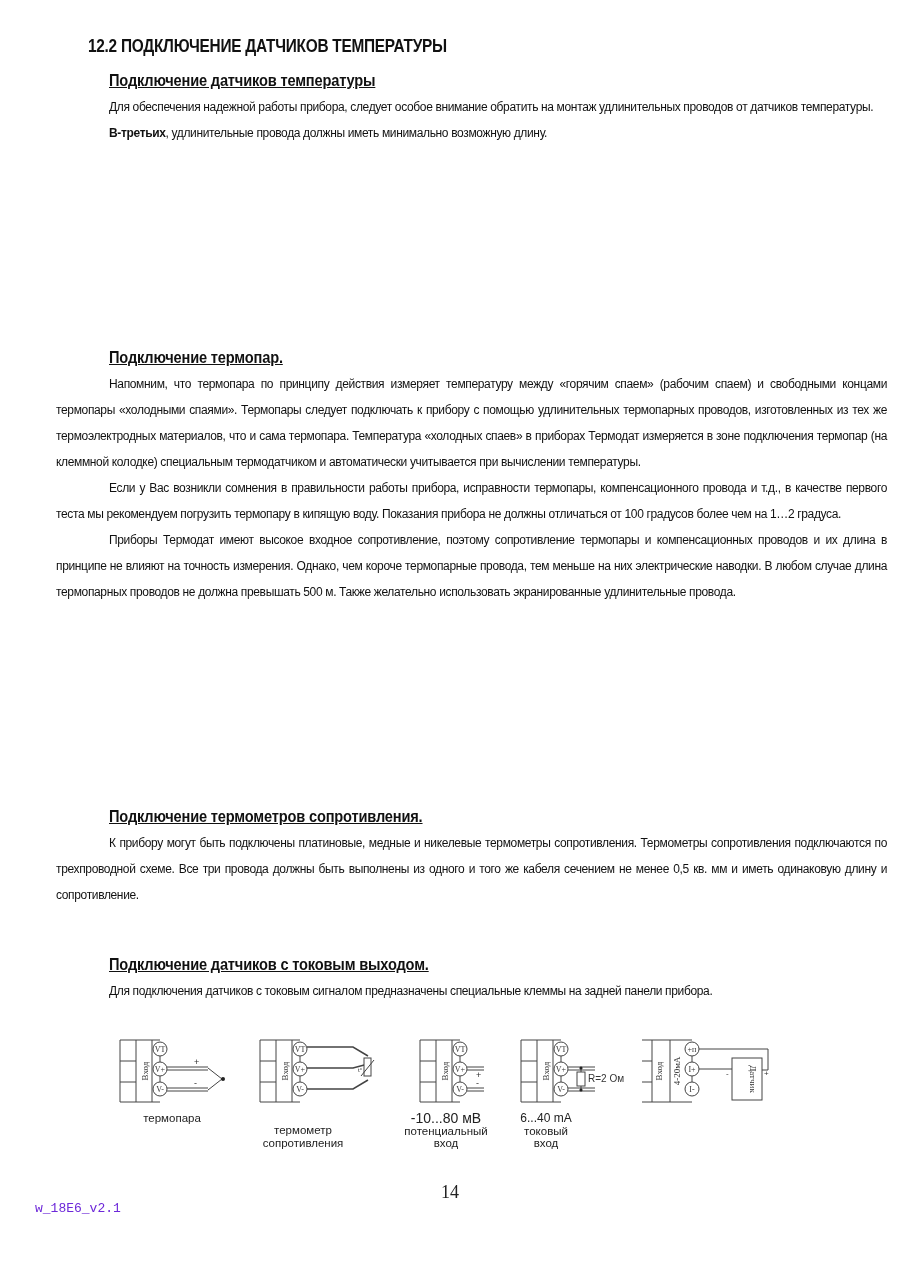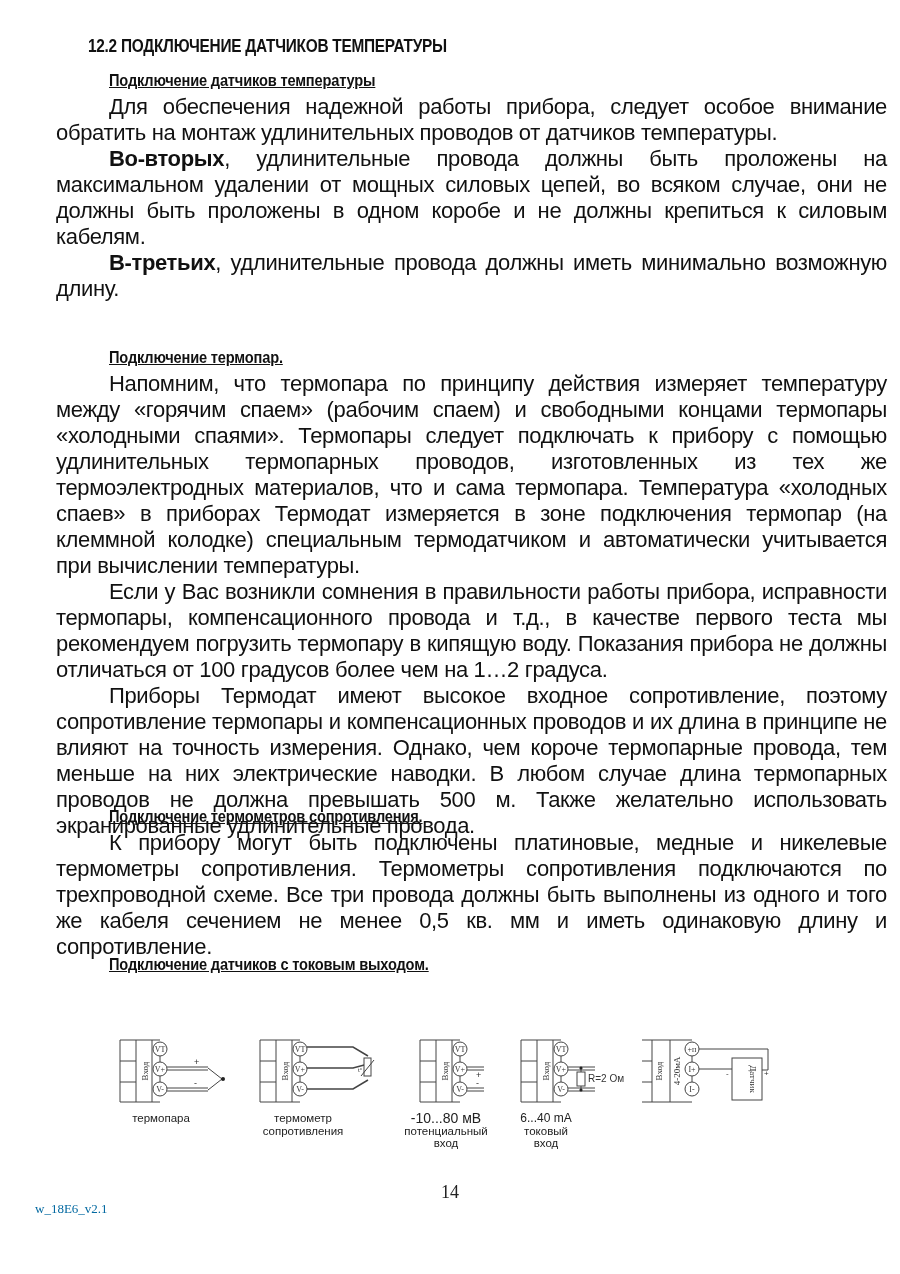--- a/index.html
+++ b/index.html
@@ -1,56 +1,56 @@
 <!DOCTYPE html>
 <html><head>
 <meta charset="utf-8">
 <style>
   html, body { margin: 0; padding: 0; background: #ffffff; }
   body { width: 900px; height: 1274px; position: relative; overflow: hidden; color: #111; }
   .page { position: absolute; left: 35px; top: 0; width: 831px; font-family: "Liberation Sans Narrow", "Liberation Sans", sans-serif; }
   .title { position: absolute; left: 53px; top: 36px; font-size: 17.5px; font-weight: bold; letter-spacing: -0.3px; white-space: nowrap; transform: scaleX(0.88); transform-origin: left; }
   .section { position: absolute; left: 0; width: 831px; margin-left: 21px; }
   .heading { display: block; margin-left: 53px; font-size: 17px; font-weight: bold; text-decoration: underline; line-height: 26px; white-space: nowrap; transform: scaleX(0.86); transform-origin: left; letter-spacing: -0.2px; }
-  .para { font-size: 22px; line-height: 26px; text-align: justify; text-indent: 53px; margin: 0; letter-spacing: -0.35px; word-spacing: 0px; }
+  .para { font-size: 12px; line-height: 26px; text-align: justify; text-indent: 53px; margin: 0; letter-spacing: -0.35px; word-spacing: 0px; }
   .para b { font-weight: bold; }
   .diagrams { position: absolute; top: 1036px; left: 0; width: 900px; height: 130px; }
   .diag { position: absolute; top: 0; }
   .diag svg { display: block; }
   .cap { font-family: "Liberation Sans", sans-serif; font-size: 11.5px; text-align: center; line-height: 12.5px; color: #222; position: absolute; white-space: nowrap; }
   .pagenum { position: absolute; left: 441px; top: 1182px; font-family: "Liberation Serif", serif; font-size: 18px; color: #222; }
-  .footer { position: absolute; left: 35px; top: 1201px; font-family: Liberation Serif, serif; font-size: 13px; color: #0369a1; }
+  .footer { position: absolute; left: 35px; top: 1201px; font-family: Liberation Mono, monospace; font-size: 13px; color: #6d28d9; }
 </style>
 </head>
 <body>
 
 <div class="page">
   <div class="title">12.2 ПОДКЛЮЧЕНИЕ ДАТЧИКОВ ТЕМПЕРАТУРЫ</div>
 
   <div class="section" style="top:68px">
     <span class="heading">Подключение датчиков температуры</span>
     <p class="para"><span>Для обеспечения надежной работы прибора, следует особое внимание обратить на монтаж удлинительных проводов от датчиков температуры.</span></p>
-    <p class="para"><b>Во-вторых</b><span>, удлинительные провода должны быть проложены на максимальном удалении от мощных силовых цепей, во всяком случае, они не должны быть проложены в одном коробе и не должны крепиться к силовым кабелям.</span></p>
     <p class="para"><b>В-третьих</b><span>, удлинительные провода должны иметь минимально возможную длину.</span></p>
   </div>
 
   <div class="section" style="top:345px">
     <span class="heading">Подключение термопар.</span>
     <p class="para"><span>Напомним, что термопара по принципу действия измеряет температуру между «горячим спаем» (рабочим спаем) и свободными концами термопары «холодными спаями». Термопары следует подключать к прибору с помощью удлинительных термопарных проводов, изготовленных из тех же термоэлектродных материалов, что и сама термопара. Температура «холодных спаев» в приборах Термодат измеряется в зоне подключения термопар (на клеммной колодке) специальным термодатчиком и автоматически учитывается при вычислении температуры.</span></p>
     <p class="para"><span>Если у Вас возникли сомнения в правильности работы прибора, исправности термопары, компенсационного провода и т.д., в качестве первого теста мы рекомендуем погрузить термопару в кипящую воду. Показания прибора не должны отличаться от 100 градусов более чем на 1…2 градуса.</span></p>
     <p class="para"><span>Приборы Термодат имеют высокое входное сопротивление, поэтому сопротивление термопары и компенсационных проводов и их длина в принципе не влияют на точность измерения. Однако, чем короче термопарные провода, тем меньше на них электрические наводки. В любом случае длина термопарных проводов не должна превышать 500 м. Также желательно использовать экранированные удлинительные провода.</span></p>
   </div>
 
   <div class="section" style="top:804px">
     <span class="heading">Подключение термометров сопротивления.</span>
     <p class="para"><span>К прибору могут быть подключены платиновые, медные и никелевые термометры сопротивления. Термометры сопротивления подключаются по трехпроводной схеме. Все три провода должны быть выполнены из одного и того же кабеля сечением не менее 0,5 кв. мм и иметь одинаковую длину и сопротивление.</span></p>
   </div>
 
   <div class="section" style="top:952px">
     <span class="heading">Подключение датчиков с токовым выходом.</span>
+    <p class="para"><span>Для подключения датчиков с токовым сигналом предназначены специальные клеммы на задней панели прибора.</span></p>
   </div>
 </div>
 
 <div class="diagrams">
 
   <div class="diag" style="left:118px">
     <svg width="125" height="70" viewBox="0 0 125 70">
       <g stroke="#444" stroke-width="1" fill="none">
         <line x1="2" y1="4" x2="42" y2="4"></line>
         <line x1="2" y1="66" x2="42" y2="66"></line>
@@ -71,21 +71,21 @@
         <polyline points="90,32 104,43 90,54"></polyline>
       </g>
       <circle cx="105" cy="43" r="2" fill="#222"></circle>
       <text x="30" y="35" transform="rotate(-90 30 35)" font-size="9" font-family="Liberation Serif, serif" text-anchor="middle" fill="#333">Вход</text>
       <text x="42" y="16" font-size="8" font-family="Liberation Serif, serif" text-anchor="middle" fill="#333">VT</text>
       <text x="42" y="36" font-size="8" font-family="Liberation Serif, serif" text-anchor="middle" fill="#333">V+</text>
       <text x="42" y="56" font-size="8" font-family="Liberation Serif, serif" text-anchor="middle" fill="#333">V-</text>
       <text x="76" y="29" font-size="9" fill="#333" font-family="Liberation Sans, sans-serif">+</text>
       <text x="76" y="50" font-size="9" fill="#333" font-family="Liberation Sans, sans-serif">-</text>
     </svg>
-    <div class="cap" style="left:3px; top:76px; width:80px;">
+    <div class="cap" style="left:14px; top:76px; width:80px;">
       <div>термопара</div>
     </div>
   </div>
 
   <div class="diag" style="left:258px">
     <svg width="125" height="70" viewBox="0 0 125 70">
       <g stroke="#444" stroke-width="1" fill="none">
         <line x1="2" y1="4" x2="42" y2="4"></line>
         <line x1="2" y1="66" x2="42" y2="66"></line>
         <line x1="2" y1="4" x2="2" y2="66"></line>
@@ -103,21 +103,21 @@
         <polyline points="49,53 95,53 110,44" stroke-width="1.5"></polyline>
         <rect x="106" y="22" width="7" height="18" fill="#fff"></rect>
         <line x1="103" y1="40" x2="116" y2="24"></line>
       </g>
       <text x="30" y="35" transform="rotate(-90 30 35)" font-size="9" font-family="Liberation Serif, serif" text-anchor="middle" fill="#333">Вход</text>
       <text x="42" y="16" font-size="8" font-family="Liberation Serif, serif" text-anchor="middle" fill="#333">VT</text>
       <text x="42" y="36" font-size="8" font-family="Liberation Serif, serif" text-anchor="middle" fill="#333">V+</text>
       <text x="42" y="56" font-size="8" font-family="Liberation Serif, serif" text-anchor="middle" fill="#333">V-</text>
       <text x="100" y="36" font-size="6" fill="#333" font-family="Liberation Sans, sans-serif">t°</text>
     </svg>
-    <div class="cap" style="left:0px; top:76px; width:90px;">
+    <div class="cap" style="left:0px; top:88px; width:90px;">
       <div>термометр</div>
       <div>сопротивления</div>
     </div>
   </div>
 
   <div class="diag" style="left:418px">
     <svg width="90" height="70" viewBox="0 0 90 70">
       <g stroke="#444" stroke-width="1" fill="none">
         <line x1="2" y1="4" x2="42" y2="4"></line>
         <line x1="2" y1="66" x2="42" y2="66"></line>

